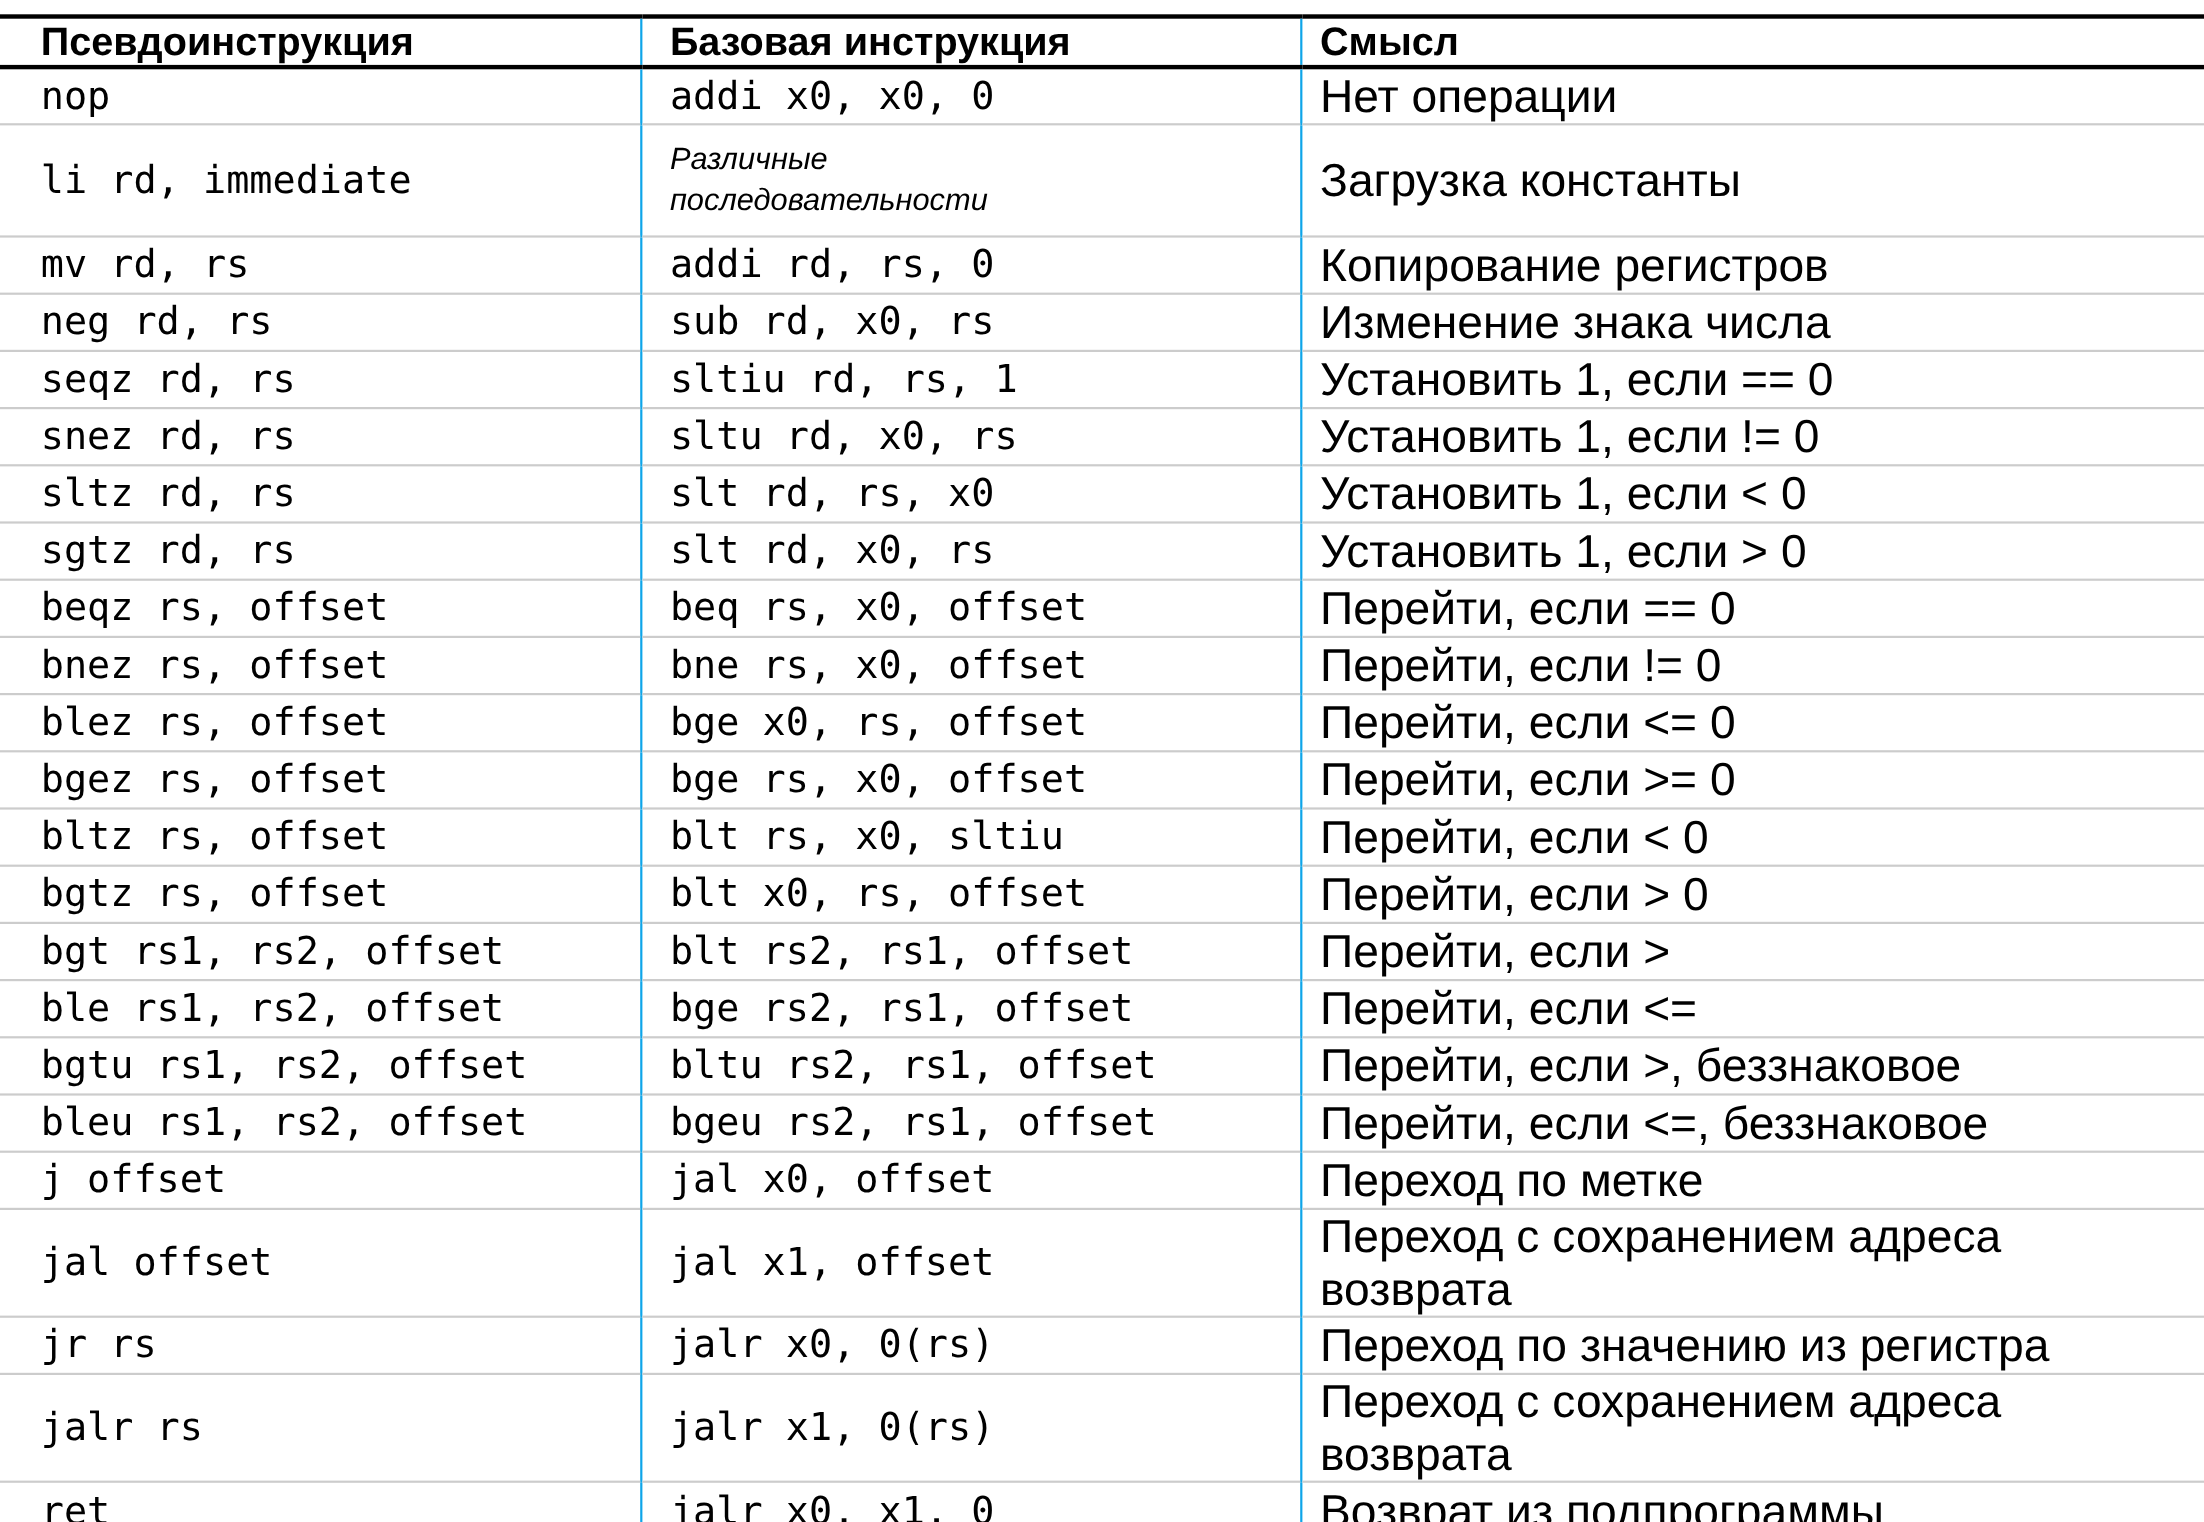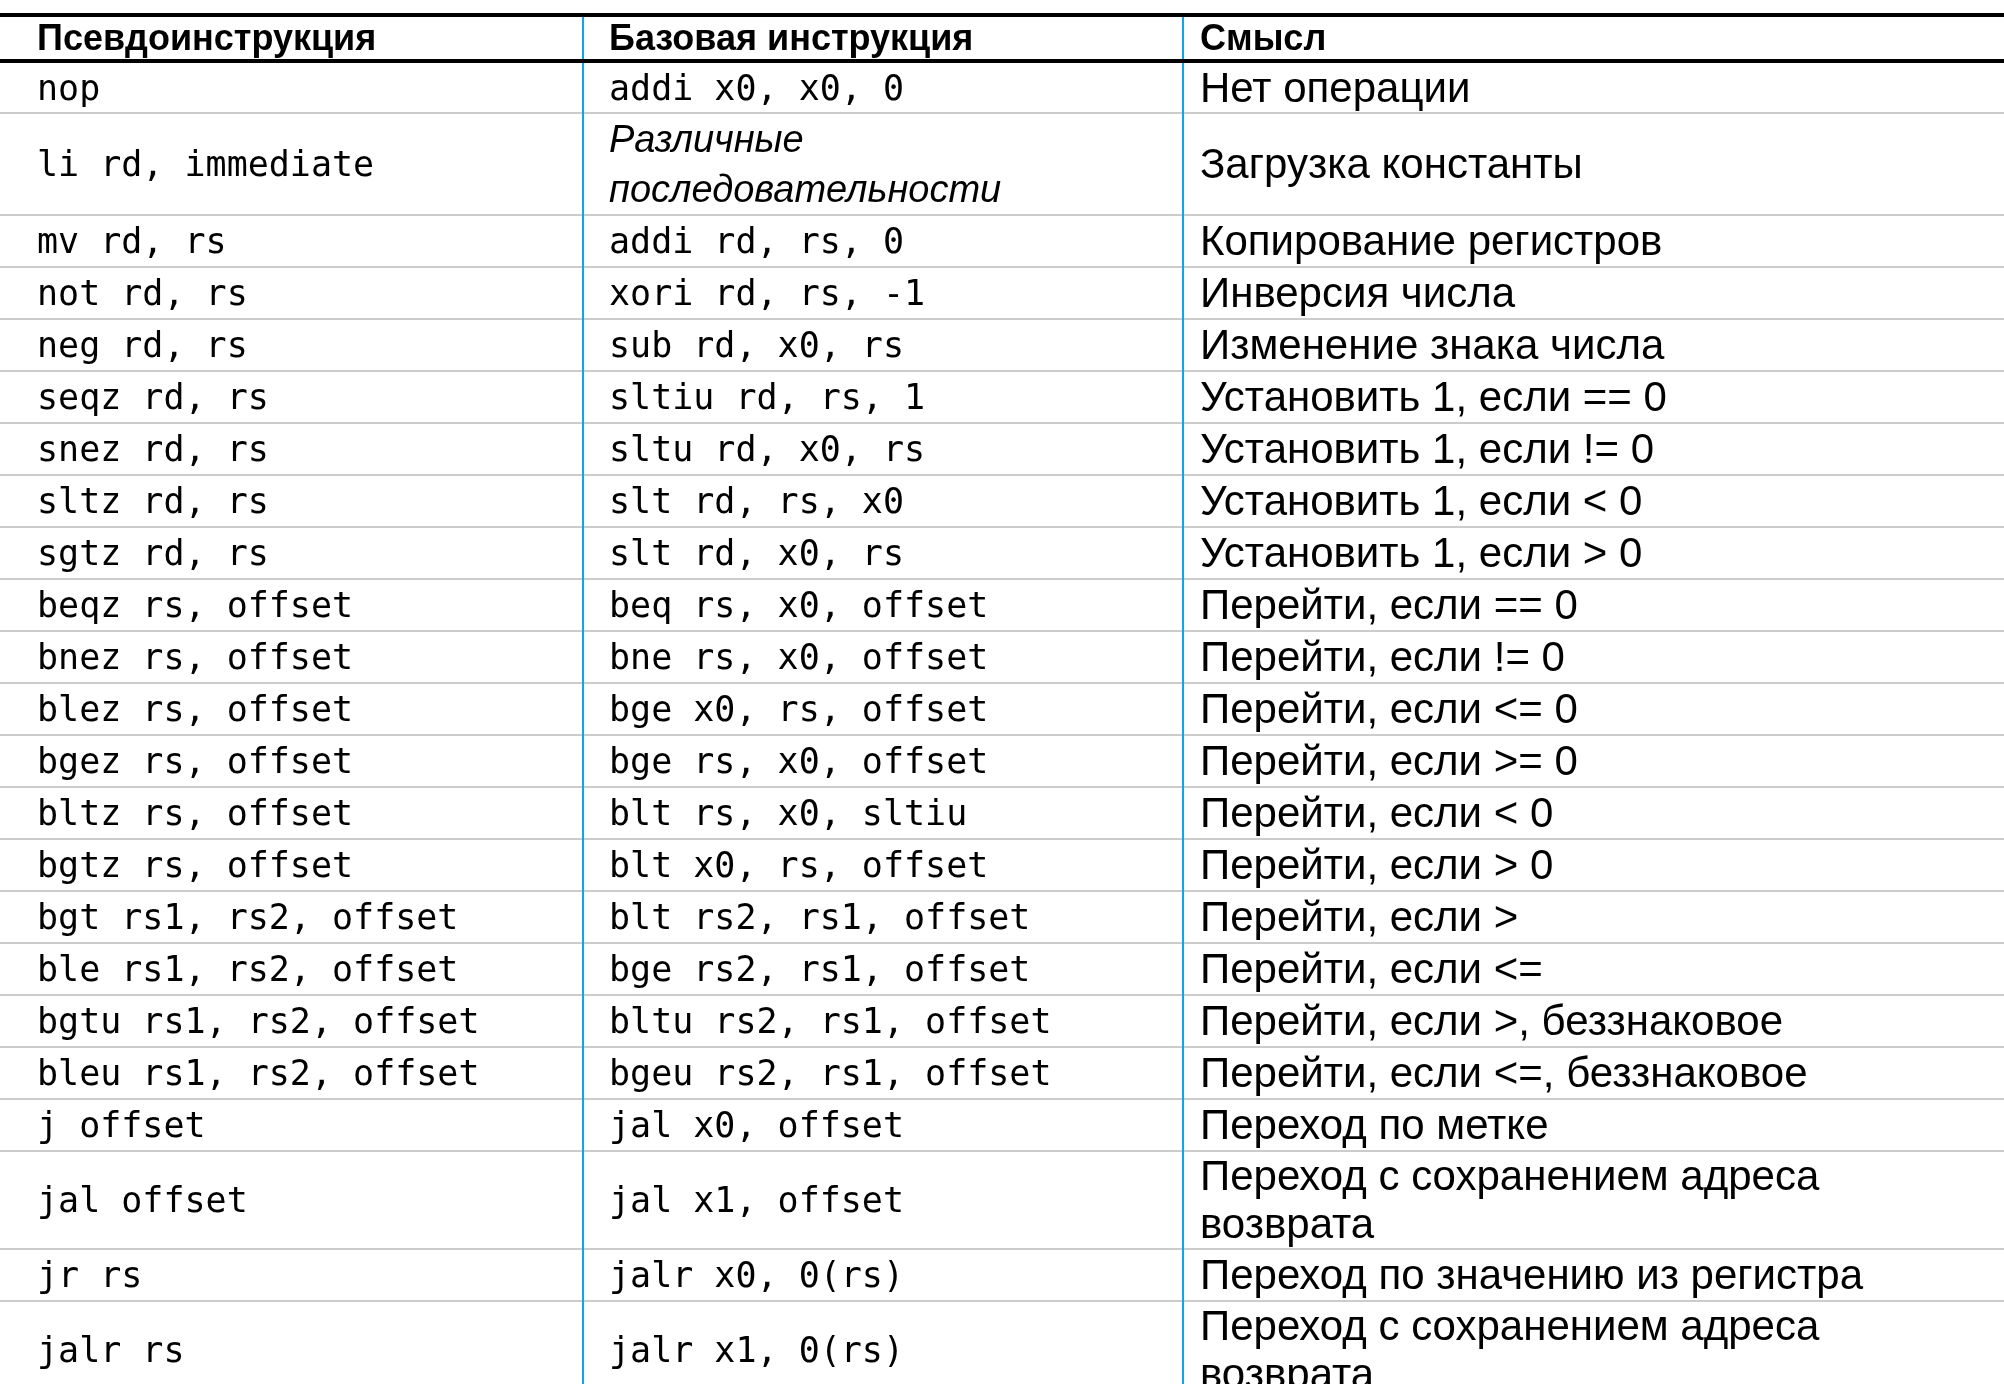--- a/index.html
+++ b/index.html
@@ -61,21 +61,21 @@
     font-size: 35px;
     letter-spacing: 0;
   }
   td.sans {
     font-family: "Liberation Sans", sans-serif;
     font-size: 42px;
   }
   td.italic {
     font-family: "Liberation Sans", sans-serif;
     font-style: italic;
-    font-size: 38px;
+    font-size: 28px;
     line-height: 1.32;
   }
 </style>
 </head>
 <body>
 
 <table class="pseudo-table">
   <colgroup>
     <col class="c1">
     <col class="c2">
@@ -99,25 +99,20 @@
     <td class="colsep pad2 italic">Различные
 последовательности</td>
     <td class="sans colsep pad3">Загрузка константы</td>
   </tr>
       <tr>
     <td class="mono pad1">mv rd, rs</td>
     <td class="mono colsep pad2">addi rd, rs, 0</td>
     <td class="sans colsep pad3">Копирование регистров</td>
   </tr>
       <tr>
-    <td class="mono pad1">not rd, rs</td>
-    <td class="mono colsep pad2">xori rd, rs, -1</td>
-    <td class="sans colsep pad3">Инверсия числа</td>
-  </tr>
-      <tr>
     <td class="mono pad1">neg rd, rs</td>
     <td class="mono colsep pad2">sub rd, x0, rs</td>
     <td class="sans colsep pad3">Изменение знака числа</td>
   </tr>
       <tr>
     <td class="mono pad1">seqz rd, rs</td>
     <td class="mono colsep pad2">sltiu rd, rs, 1</td>
     <td class="sans colsep pad3">Установить 1, если == 0</td>
   </tr>
       <tr>

